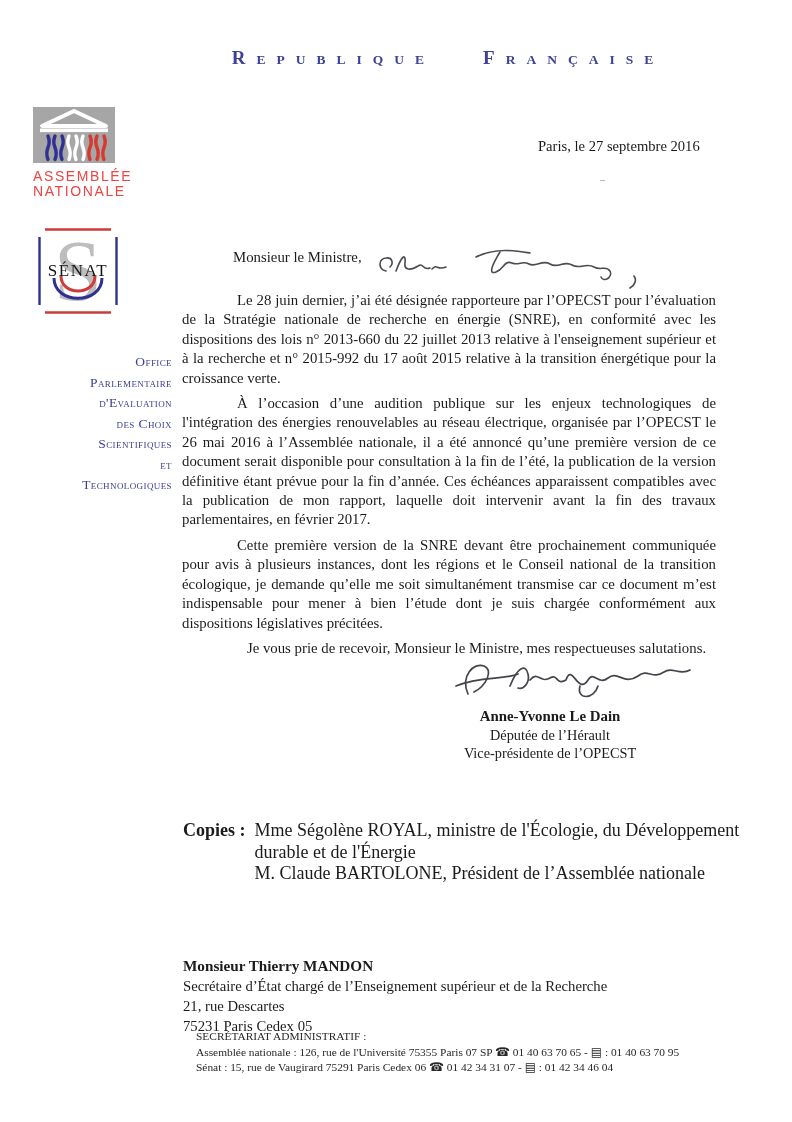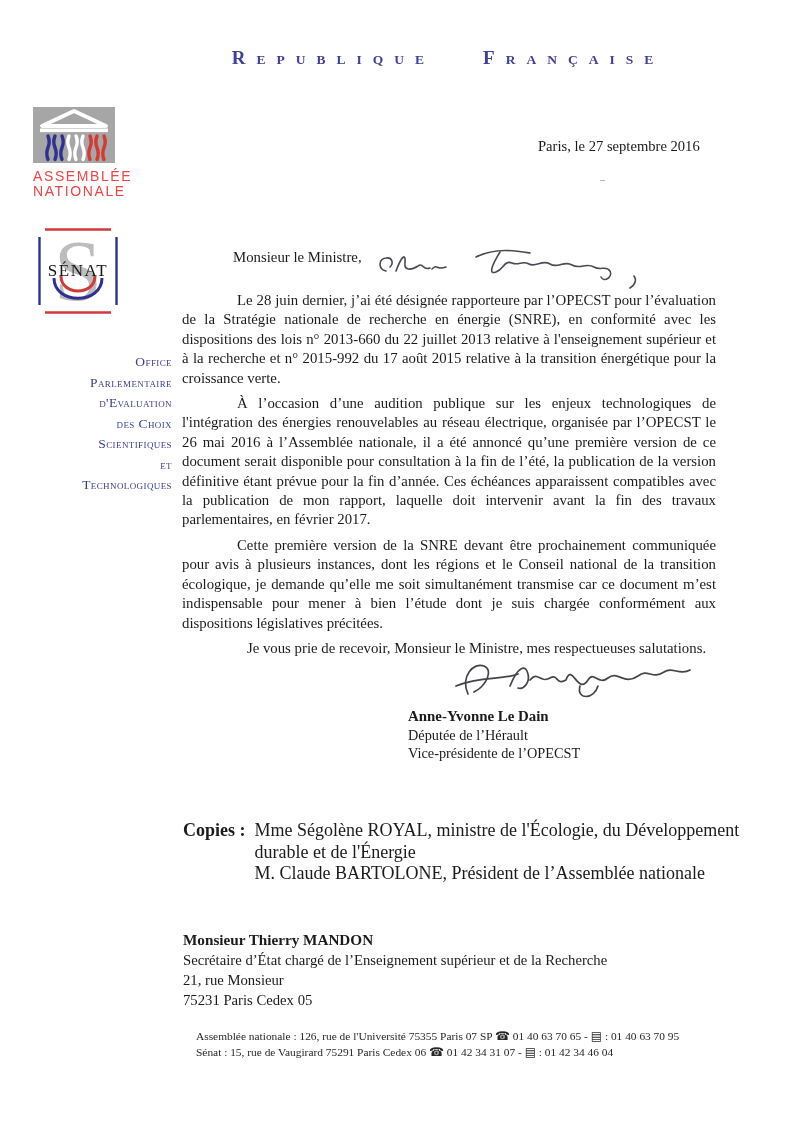--- a/index.html
+++ b/index.html
@@ -36,30 +36,30 @@
   .salutation{font-size:14.8px;display:inline-block;vertical-align:top;padding-top:6px;}
   .handwriting{display:inline-block;vertical-align:top;margin-left:6px;}
   .body-text{
     position:absolute;left:182px;top:291px;width:534px;
     font-size:14.8px;line-height:19.4px;text-align:justify;
   }
   .body-text p{margin:0 0 6px 0;text-indent:55px;}
   .valediction{margin-top:1px;text-align:center;}
   .signature-svg{position:absolute;left:452px;top:656px;}
   .signatory{
-    position:absolute;left:408px;top:707px;width:284px;text-align:left;
+    position:absolute;left:408px;top:707px;width:284px;text-align:center;
     font-size:14.3px;line-height:18.5px;
   }
   .signatory .name{font-weight:bold;font-size:14.9px;}
   
   .copies{position:absolute;left:183px;top:820px;display:flex;font-size:18px;line-height:21.5px;}
   .copies-label{font-weight:bold;margin-right:9px;white-space:nowrap;}
   
   .recipient{position:absolute;left:183px;top:930px;font-size:14.7px;line-height:20px;}
-  .recipient .name{font-weight:bold;font-size:15.2px;}
+  .recipient .name{font-weight:bold;font-size:15.2px;margin-top:26px;}
   
   .footer{position:absolute;left:196px;top:1029px;font-size:11.4px;line-height:15.6px;color:#272727;}
   .icon-glyph{font-family:"DejaVu Sans", sans-serif;font-size:12px;}
 </style>
 </head>
 <body>
 
 <div class="rf-header">
   <span class="rf-word"><span class="rf-initial">R</span><span class="rf-rest">EPUBLIQUE</span></span><span class="rf-word"><span class="rf-initial">F</span><span class="rf-rest">RANÇAISE</span></span>
 </div>
@@ -155,25 +155,26 @@
   <div class="copies-label">Copies :</div>
   <div>
     <div>Mme Ségolène ROYAL, ministre de l'Écologie, du Développement durable et de l'Énergie</div>
     <div>M. Claude BARTOLONE, Président de l’Assemblée nationale</div>
   </div>
 </div>
 
 <div class="recipient">
   <div class="name">Monsieur Thierry MANDON</div>
   <div>Secrétaire d’État chargé de l’Enseignement supérieur et de la Recherche</div>
-  <div>21, rue Monsieur</div>
+  <div>21, rue Descartes</div>
   <div>75231 Paris Cedex 05</div>
 </div>
 
 <div class="footer">
+  <div>SECRÉTARIAT ADMINISTRATIF :</div>
   <div>
     <span>Assemblée nationale : 126, rue de l'Université 75355 Paris 07 SP</span>
     <span class="icon-glyph">☎</span>
     <span>01 40 63 70 65 -</span>
     <span class="icon-glyph">▤</span>
     <span>: 01 40 63 70 95</span>
   </div>
   <div>
     <span>Sénat : 15, rue de Vaugirard 75291 Paris Cedex 06</span>
     <span class="icon-glyph">☎</span>

